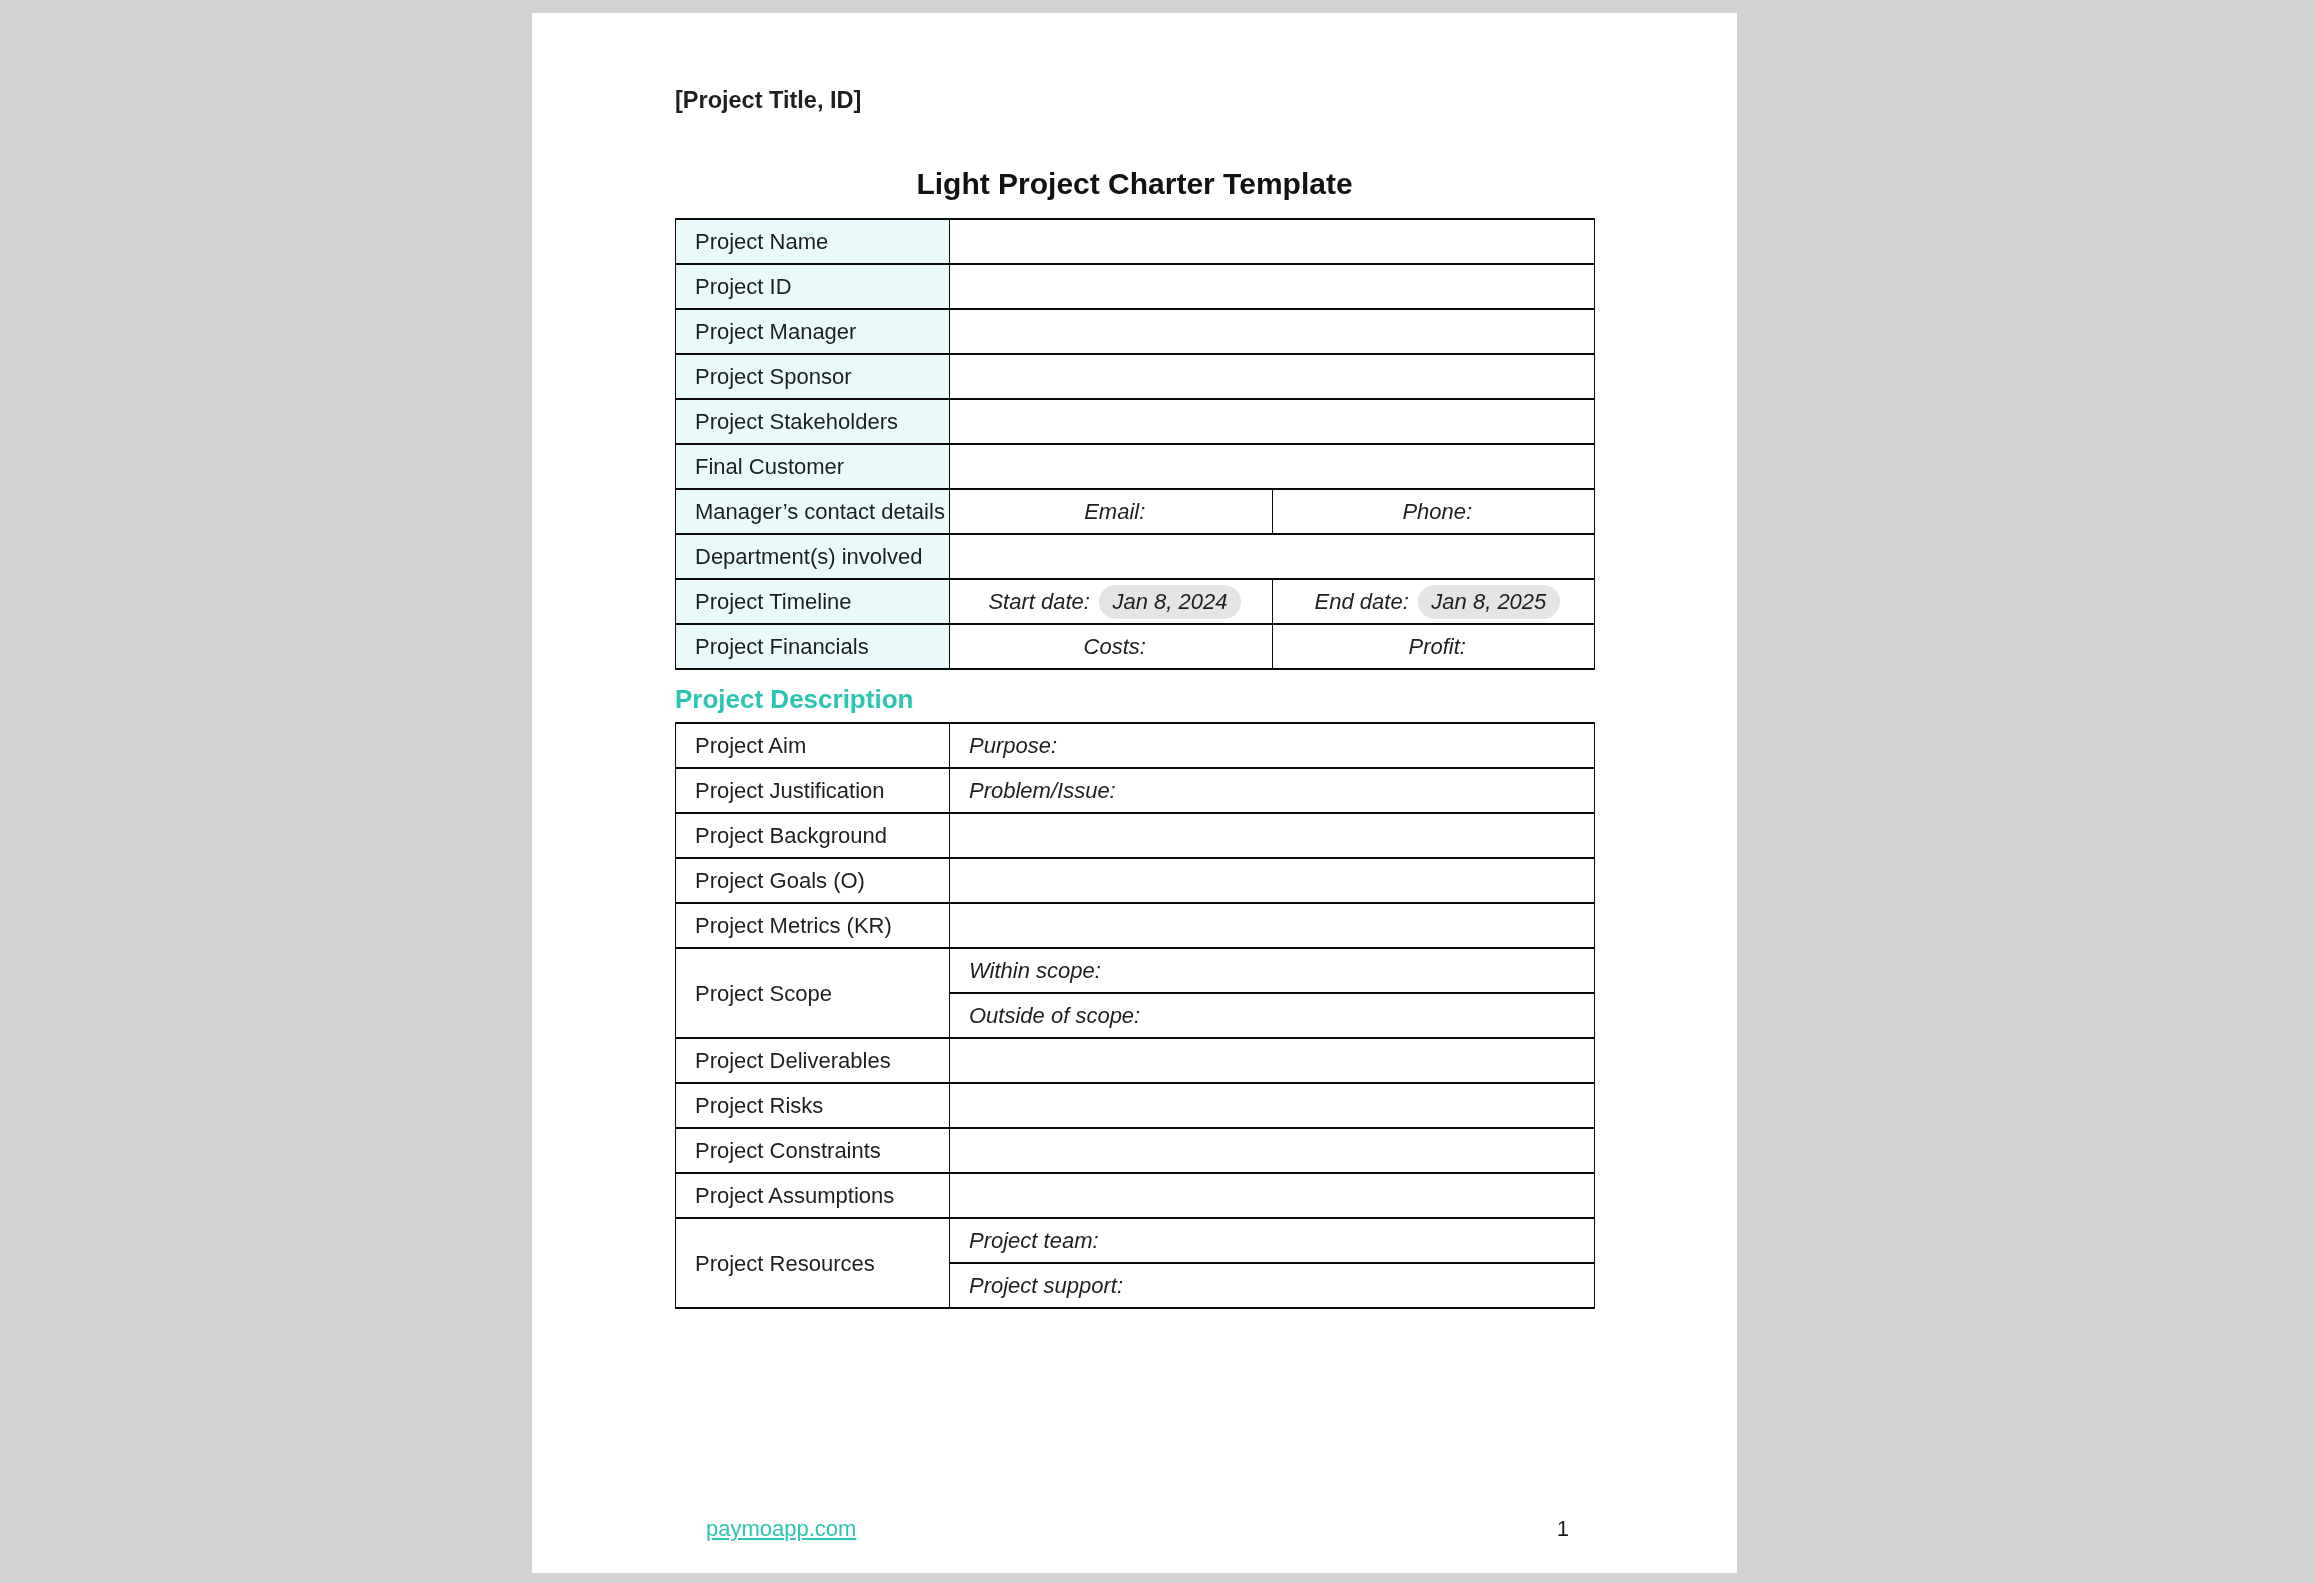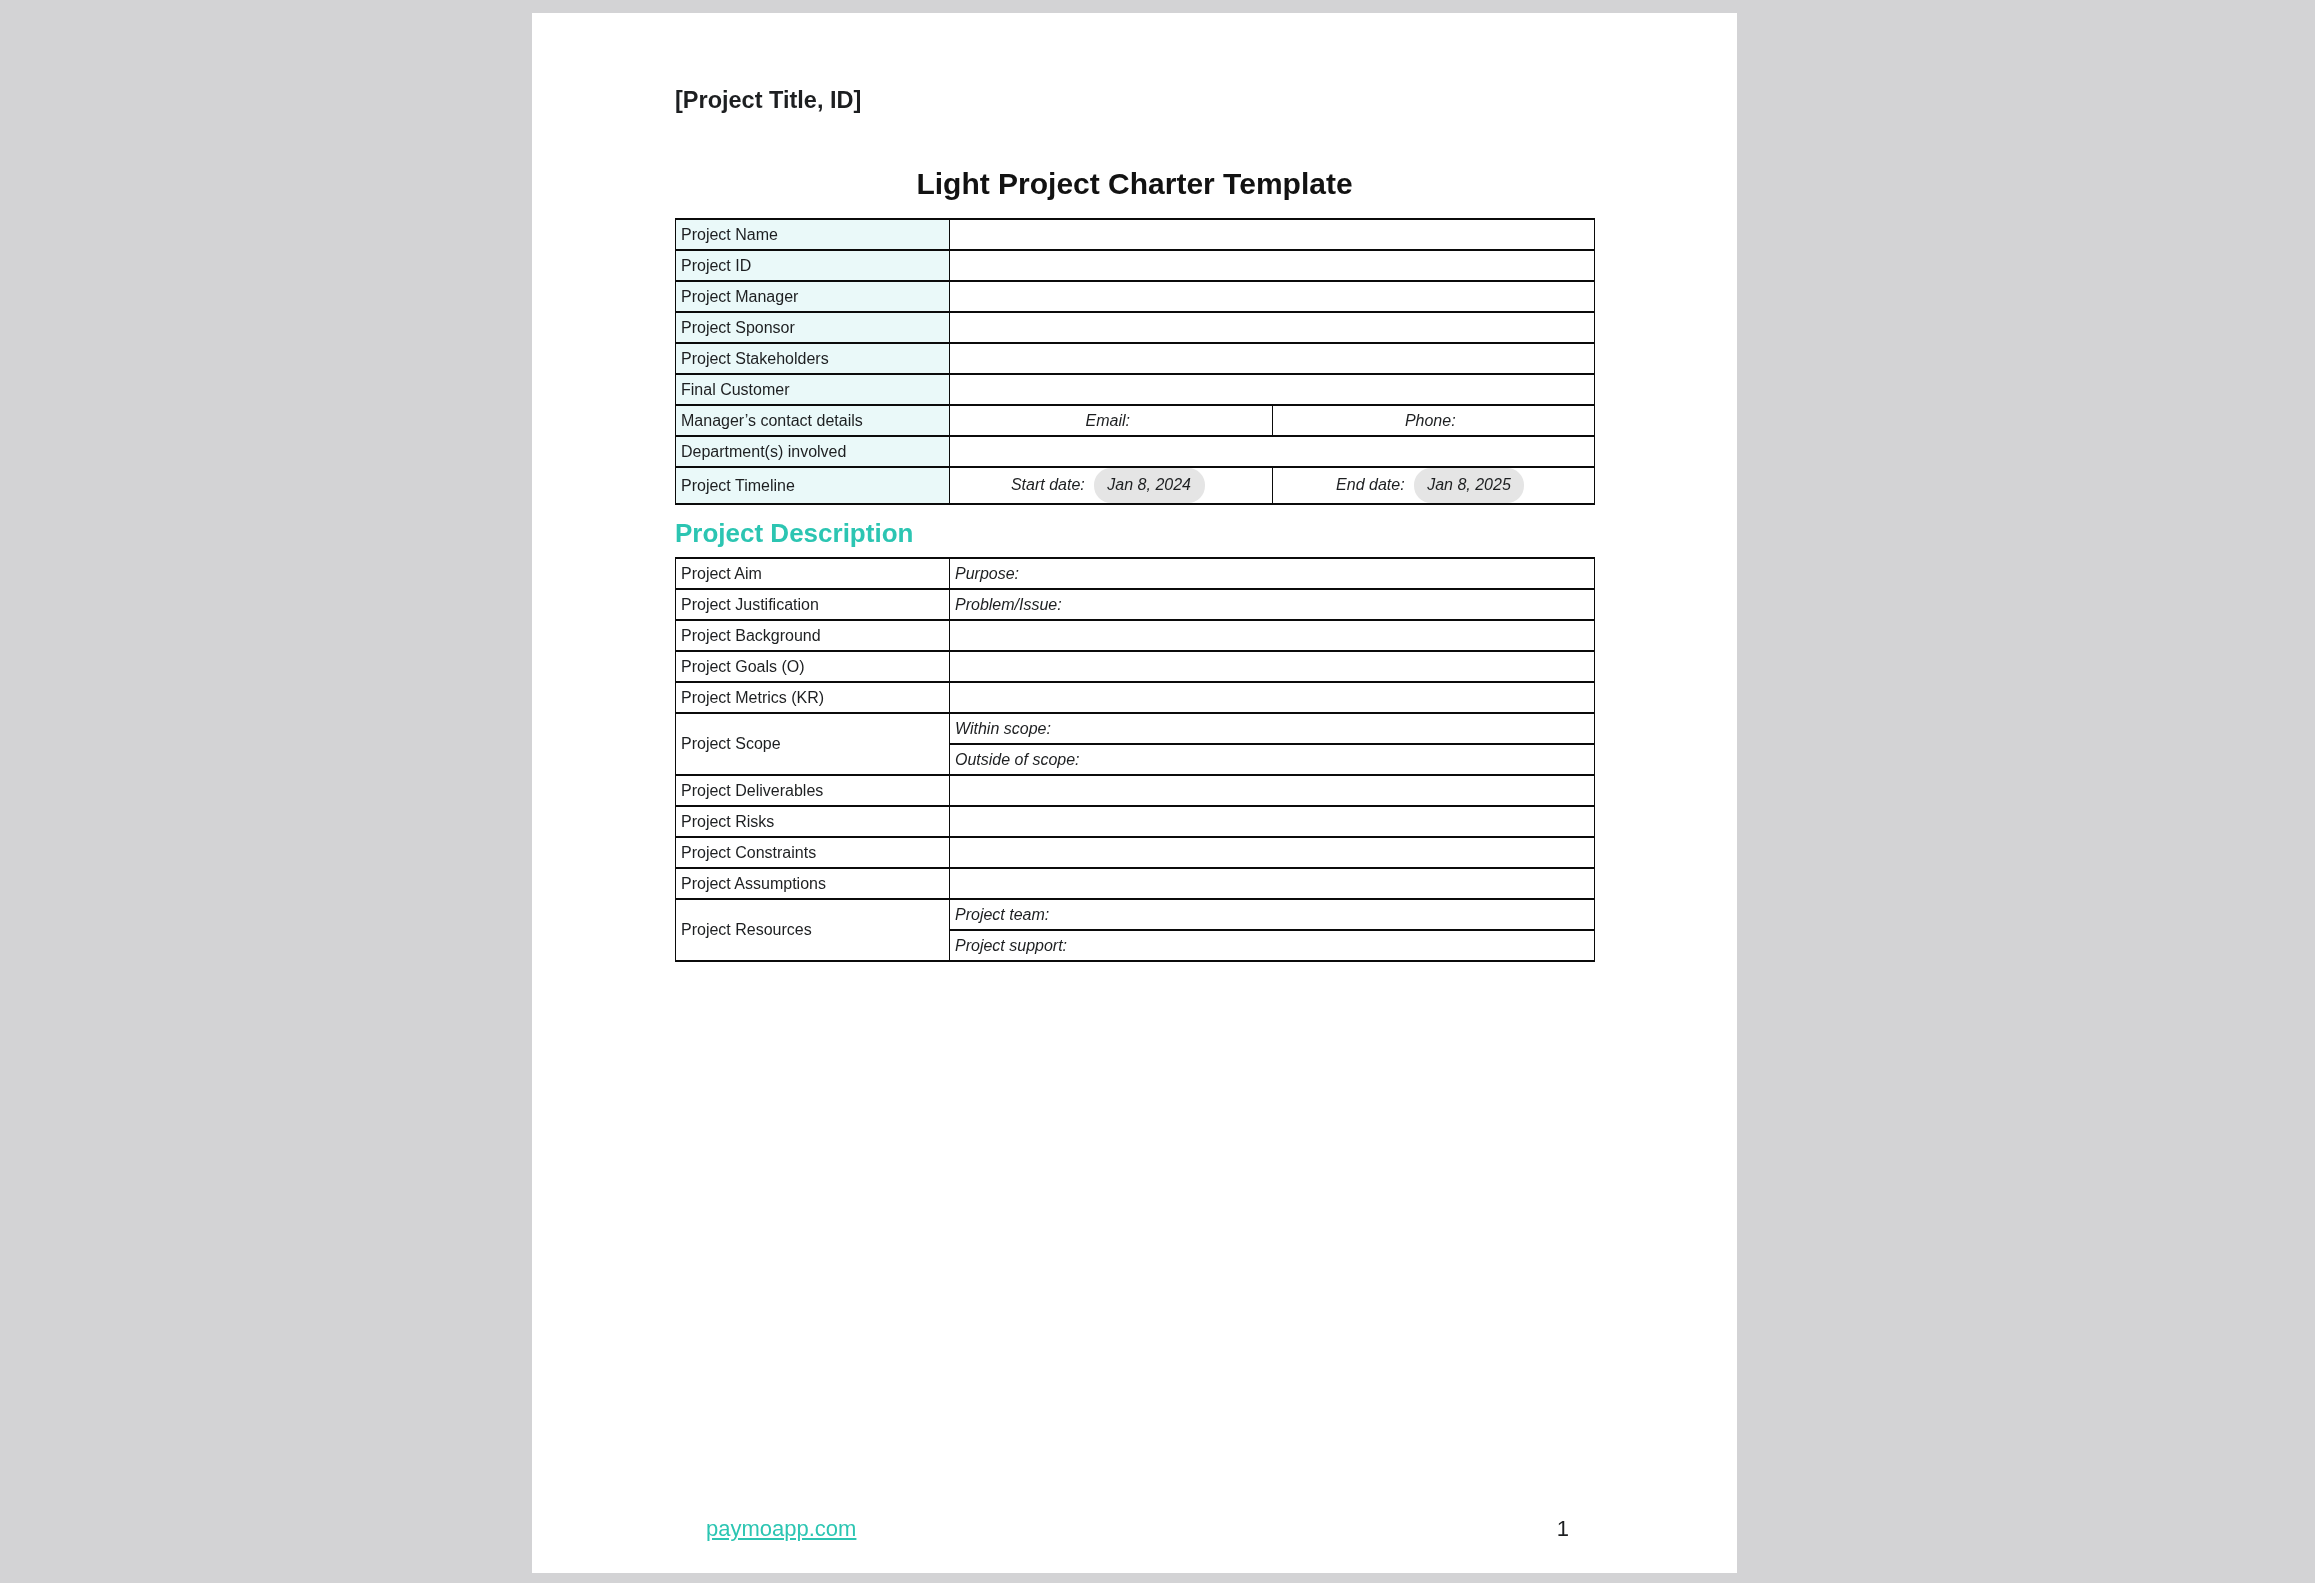--- a/index.html
+++ b/index.html
@@ -45,23 +45,23 @@
     width: 920px;
     table-layout: fixed;
   }
   table.charter.t1 { margin-top: 11.8px; }
   table.charter.t2 { margin-top: 6.3px; }
   table.charter td {
     border-left: 1.8px solid #0b0b0b;
     border-right: 1.8px solid #0b0b0b;
     border-top: 2.7px solid #0b0b0b;
     border-bottom: 2.7px solid #0b0b0b;
-    height: 31px;
-    padding: 0 11px 0 5px;
-    font-size: 16px;
+    height: 45px;
+    padding: 0 11px 0 19px;
+    font-size: 22px;
     line-height: 27px;
     vertical-align: middle;
     white-space: nowrap;
     overflow: hidden;
   }
   td.label-col { width: 274px; }
   td.half-col  { width: 323px; text-align: center; }
   table.t1 td.label-col { background: #eaf9f9; }
   td.span-label { vertical-align: top; padding-top: 10px; }
   .ital { font-style: italic; }
@@ -135,20 +135,25 @@
         </tr>
         <tr>
           <td class="label-col">Department(s) involved</td>
           <td colspan="2"></td>
         </tr>
         <tr>
           <td class="label-col">Project Timeline</td>
           <td class="half-col"><span class="ital">Start date:</span><span class="chip">Jan 8, 2024</span></td>
           <td class="half-col"><span class="ital">End date:</span><span class="chip">Jan 8, 2025</span></td>
         </tr>
+        <tr>
+          <td class="label-col">Project Financials</td>
+          <td class="half-col"><span class="ital">Costs:</span></td>
+          <td class="half-col"><span class="ital">Profit:</span></td>
+        </tr>
       </tbody>
         </table>
 
       <div class="section-heading second">Project Description</div>
 
       <table class="charter t2">
         <tbody>
             <tr>
           <td class="label-col">Project Aim</td>
           <td colspan="2"><span class="ital">Purpose:</span></td>

